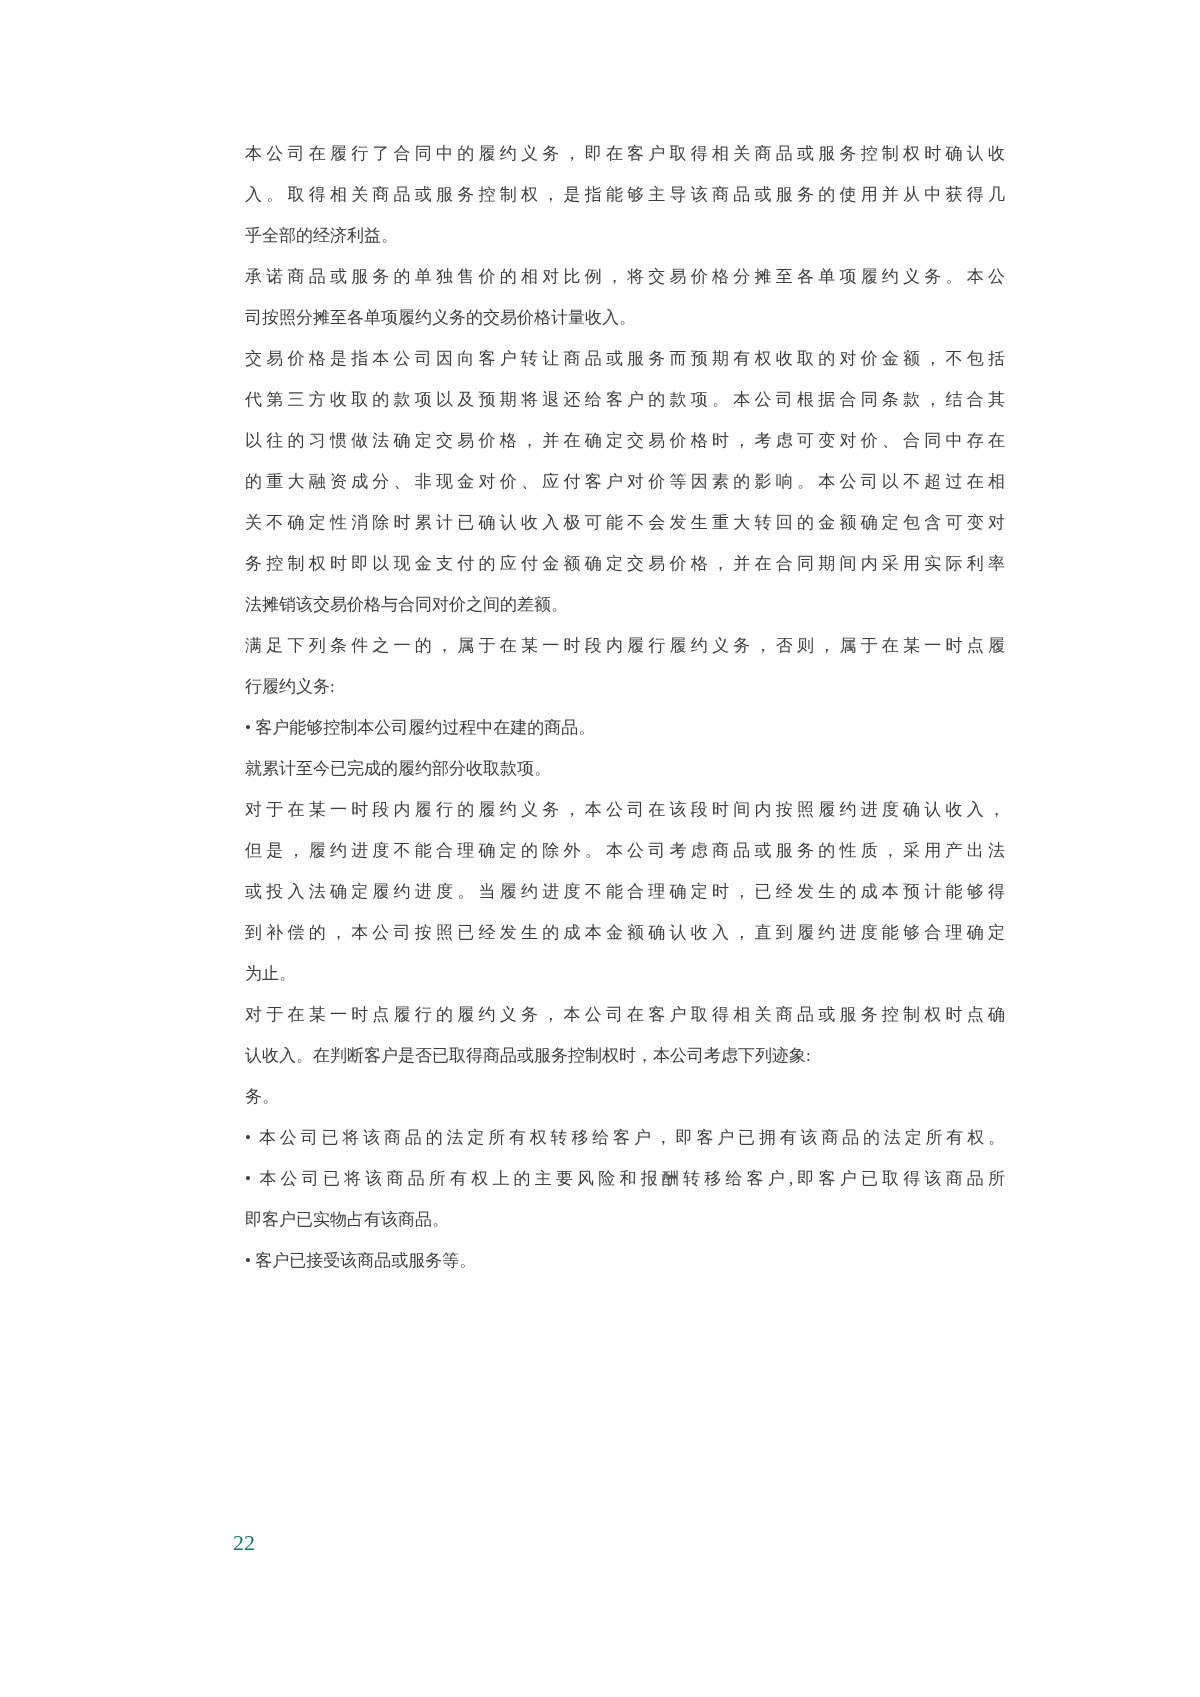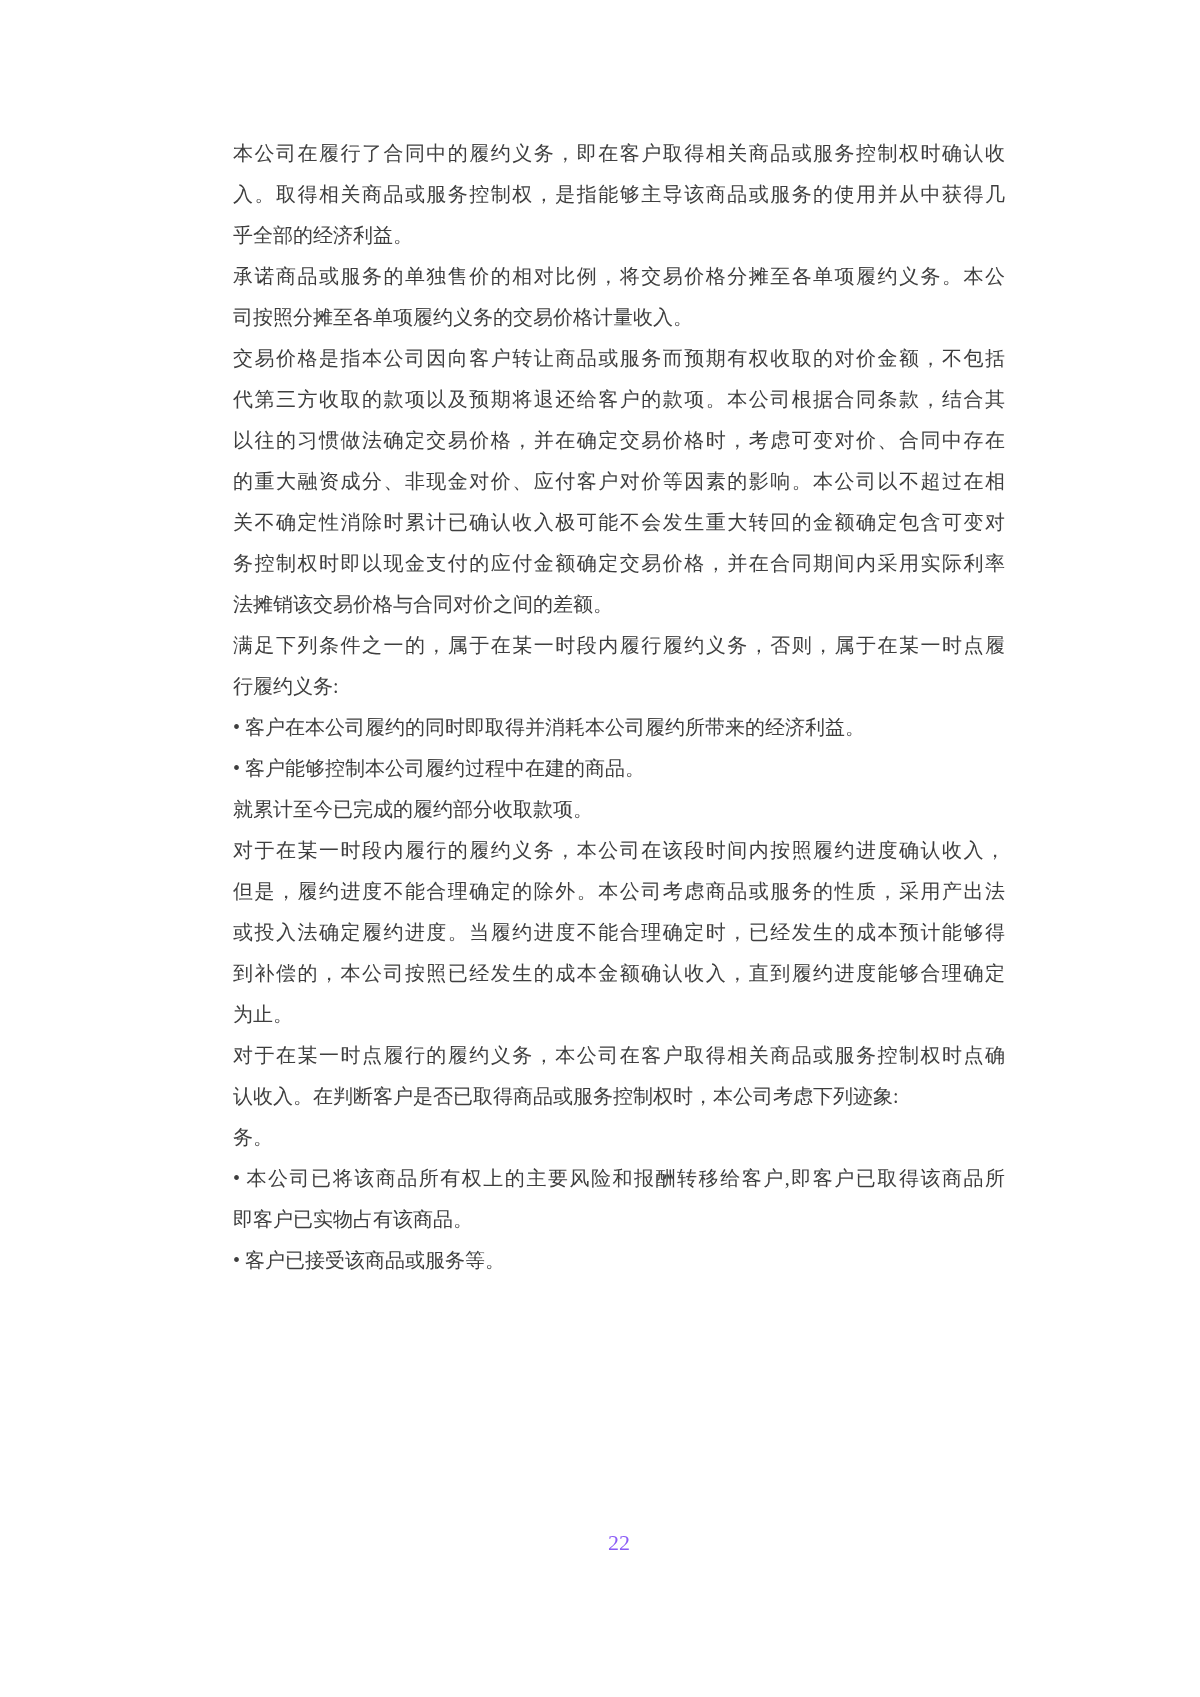--- a/index.html
+++ b/index.html
@@ -22,37 +22,38 @@
     top: 133px;
     width: 772px;
   }
   .para {
     margin: 0;
     padding: 0;
   }
   .line {
     height: 41px;
     line-height: 41px;
-    font-size: 20px;
+    font-size: 17px;
     white-space: normal;
     text-align: left;
+    margin-left: 12px;
   }
   .line.full {
     text-align: justify;
     text-align-last: justify;
   }
   .footer {
     position: absolute;
     left: 233px;
     top: 1528px;
     width: 772px;
-    text-align: center;
+    text-align: left;
     font-size: 22px;
     line-height: 30px;
-    color: #8b5cf6;
+    color: #0f766e;
   }
 </style>
 </head>
 <body>
 
 <div class="page">
   <div class="content">
       <div class="para">
         <div class="line full">本公司在履行了合同中的履约义务，即在客户取得相关商品或服务控制权时确认收</div>
         <div class="line full">入。取得相关商品或服务控制权，是指能够主导该商品或服务的使用并从中获得几</div>
@@ -69,43 +70,43 @@
         <div class="line full">的重大融资成分、非现金对价、应付客户对价等因素的影响。本公司以不超过在相</div>
         <div class="line full">关不确定性消除时累计已确认收入极可能不会发生重大转回的金额确定包含可变对</div>
         <div class="line full">务控制权时即以现金支付的应付金额确定交易价格，并在合同期间内采用实际利率</div>
         <div class="line">法摊销该交易价格与合同对价之间的差额。</div>
       </div>
       <div class="para">
         <div class="line full">满足下列条件之一的，属于在某一时段内履行履约义务，否则，属于在某一时点履</div>
         <div class="line">行履约义务:</div>
       </div>
       <div class="para">
-        <div class="line">• 客户在本公司履约的同时即取得并消耗本公司履约所带来的经济利益。</div>
-      </div>
-      <div class="para">
         <div class="line">• 客户能够控制本公司履约过程中在建的商品。</div>
       </div>
       <div class="para">
         <div class="line">就累计至今已完成的履约部分收取款项。</div>
       </div>
       <div class="para">
         <div class="line full">对于在某一时段内履行的履约义务，本公司在该段时间内按照履约进度确认收入，</div>
         <div class="line full">但是，履约进度不能合理确定的除外。本公司考虑商品或服务的性质，采用产出法</div>
         <div class="line full">或投入法确定履约进度。当履约进度不能合理确定时，已经发生的成本预计能够得</div>
         <div class="line full">到补偿的，本公司按照已经发生的成本金额确认收入，直到履约进度能够合理确定</div>
         <div class="line">为止。</div>
       </div>
       <div class="para">
         <div class="line full">对于在某一时点履行的履约义务，本公司在客户取得相关商品或服务控制权时点确</div>
         <div class="line">认收入。在判断客户是否已取得商品或服务控制权时，本公司考虑下列迹象:</div>
       </div>
       <div class="para">
         <div class="line">务。</div>
       </div>
       <div class="para">
+        <div class="line full">• 本公司已将该商品的法定所有权转移给客户，即客户已拥有该商品的法定所有权。</div>
+      </div>
+      <div class="para">
         <div class="line full">• 本公司已将该商品所有权上的主要风险和报酬转移给客户,即客户已取得该商品所</div>
         <div class="line">即客户已实物占有该商品。</div>
       </div>
       <div class="para">
         <div class="line">• 客户已接受该商品或服务等。</div>
       </div>
     </div>
   <div class="footer">
     <span>22</span>
   </div>

